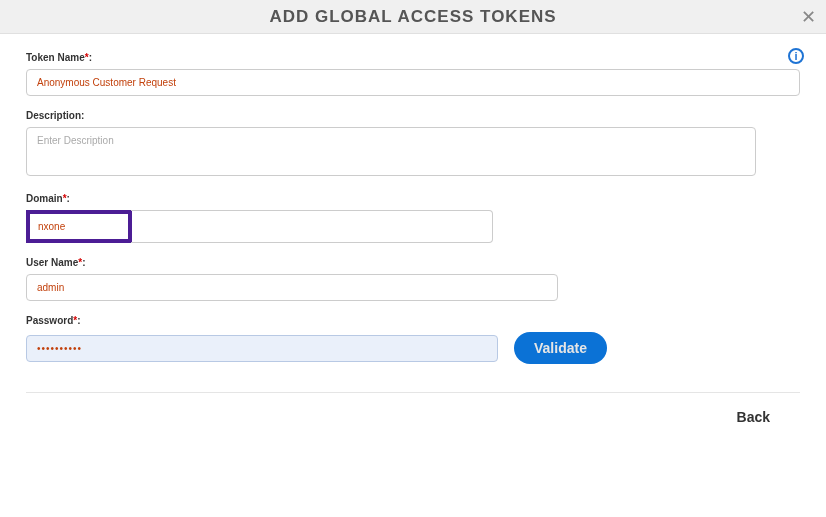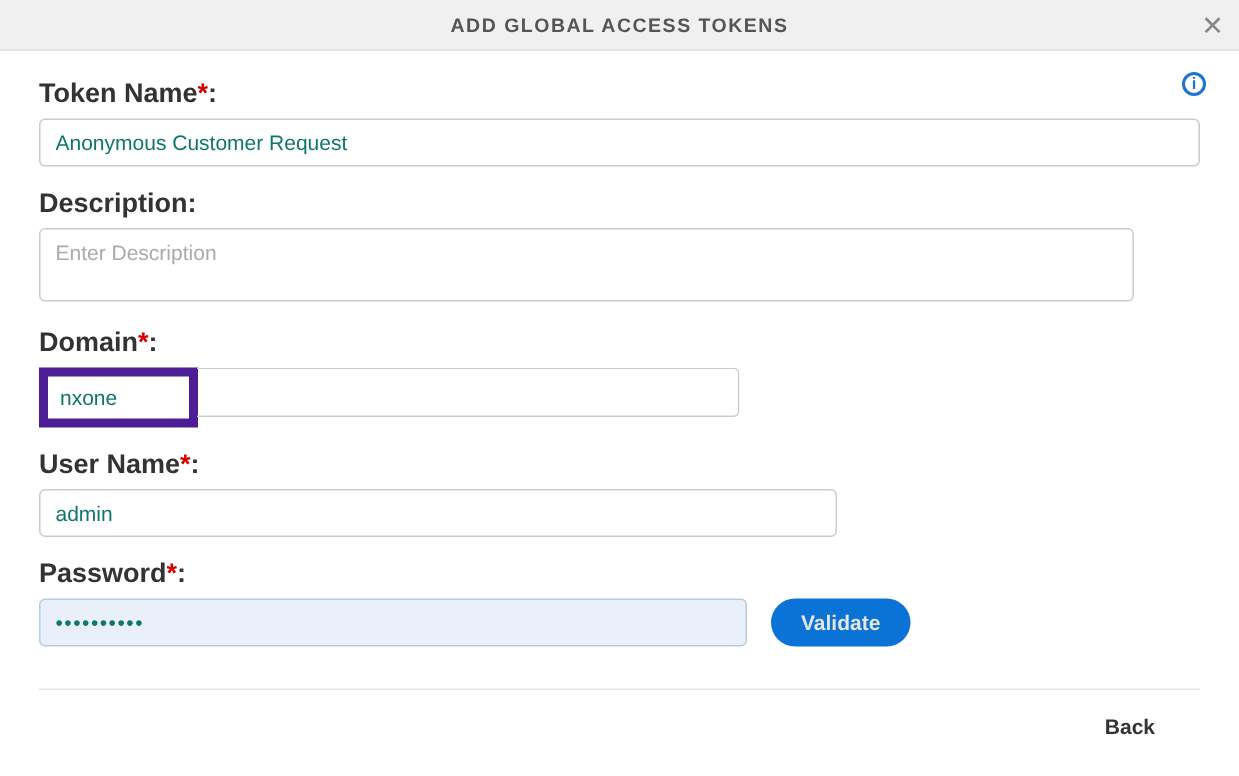--- a/index.html
+++ b/index.html
@@ -8,21 +8,21 @@
   .dialog-header {
     background: #f0f0f0;
     border-bottom: 1px solid #e0e0e0;
     height: 34px;
     display: flex;
     align-items: center;
     justify-content: center;
     position: relative;
   }
   .dialog-title {
-    font-size: 13px;
+    font-size: 17px;
     letter-spacing: 1px;
     color: #555;
     font-weight: 600;
   }
   .dialog-close {
     position: absolute;
     right: 10px;
     top: 50%;
     transform: translateY(-50%);
     color: #888;
@@ -47,40 +47,40 @@
     font-weight: bold;
     display: flex;
     align-items: center;
     justify-content: center;
     cursor: pointer;
   }
   .field-group { margin-bottom: 14px; }
   .field-label {
     font-weight: 600;
     color: #333;
-    font-size: 18px;
+    font-size: 10px;
     margin-bottom: 6px;
     display: block;
   }
   .req { color: #d40000; }
   .text-input, .textarea-input {
     width: 100%;
     border: 1px solid #ccc;
     border-radius: 4px;
     padding: 7px 10px;
-    font-size: 14px;
-    color: #0f766e;
+    font-size: 10px;
+    color: #c2410c;
     font-family: inherit;
     background: #fff;
   }
   .text-input::placeholder, .textarea-input::placeholder { color: #aaa; }
   .textarea-input { height: 49px; resize: none; width: 730px; }
   .half-input { width: 532px; }
   .domain-input {
-    border: 6px solid #4c1d95;
+    border: 4px solid #4c1d95;
     border-radius: 0;
     width: 106px;
     padding: 6px 8px;
   }
   .domain-remainder {
     display: inline-block;
     border: 1px solid #ccc;
     border-left: none;
     border-top-right-radius: 4px;
     border-bottom-right-radius: 4px;

